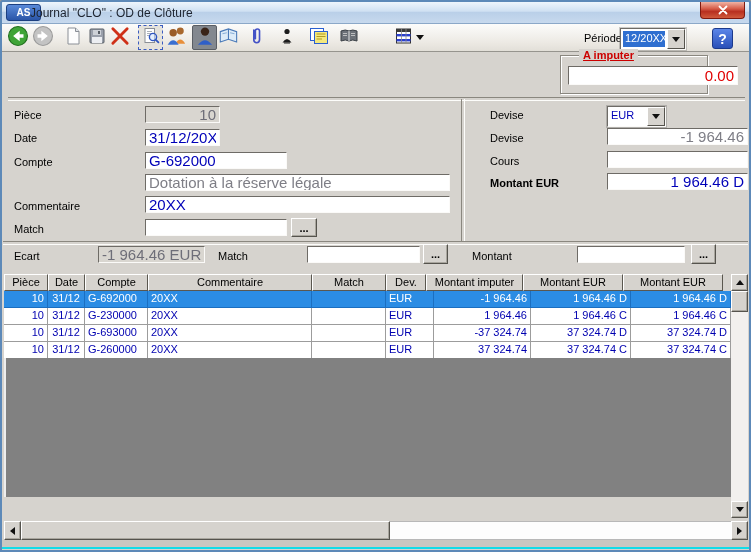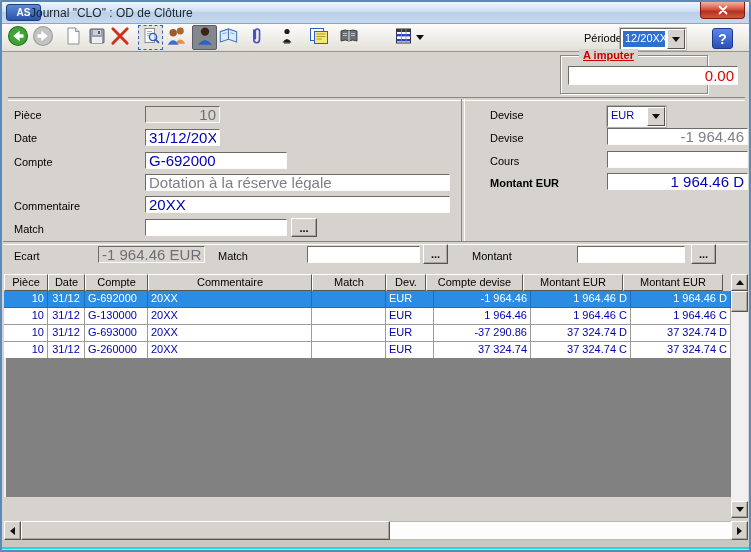--- a/index.html
+++ b/index.html
@@ -273,54 +273,54 @@
   <button class="dots" style="left:689px;top:242px;width:25px;height:20px">...</button>
 
   <div class="abs tablewrap">
         <div class="trow">
           <div class="hcell" style="width: 44px;">Pièce</div>
           <div class="hcell" style="width: 37px;">Date</div>
           <div class="hcell" style="width: 63px;">Compte</div>
           <div class="hcell" style="width: 164px;">Commentaire</div>
           <div class="hcell" style="width: 74px;">Match</div>
           <div class="hcell" style="width: 40px;">Dev.</div>
-          <div class="hcell" style="width: 97px;">Compte devise</div>
+          <div class="hcell" style="width: 97px;">Montant imputer</div>
           <div class="hcell" style="width: 100px;">Montant EUR</div>
           <div class="hcell" style="width: 100px;">Montant EUR</div>
         </div>
         <div class="trow drow sel">
           <div class="dcell a-r" style="width: 44px;">10</div>
           <div class="dcell a-c" style="width: 37px;">31/12</div>
           <div class="dcell a-l" style="width: 63px;">G-692000</div>
           <div class="dcell a-l" style="width: 164px;">20XX</div>
           <div class="dcell a-l" style="width: 74px;"></div>
           <div class="dcell a-l" style="width: 48px;">EUR</div>
           <div class="dcell a-r" style="width: 97px;">-1 964.46</div>
           <div class="dcell a-r" style="width: 100px;">1 964.46 D</div>
           <div class="dcell a-r" style="width: 100px;">1 964.46 D</div>
         </div>
         <div class="trow drow">
           <div class="dcell a-r" style="width: 44px;">10</div>
           <div class="dcell a-c" style="width: 37px;">31/12</div>
-          <div class="dcell a-l" style="width: 63px;">G-130000</div>
+          <div class="dcell a-l" style="width: 63px;">G-230000</div>
           <div class="dcell a-l" style="width: 164px;">20XX</div>
           <div class="dcell a-l" style="width: 74px;"></div>
           <div class="dcell a-l" style="width: 48px;">EUR</div>
           <div class="dcell a-r" style="width: 97px;">1 964.46</div>
           <div class="dcell a-r" style="width: 100px;">1 964.46 C</div>
           <div class="dcell a-r" style="width: 100px;">1 964.46 C</div>
         </div>
         <div class="trow drow">
           <div class="dcell a-r" style="width: 44px;">10</div>
           <div class="dcell a-c" style="width: 37px;">31/12</div>
           <div class="dcell a-l" style="width: 63px;">G-693000</div>
           <div class="dcell a-l" style="width: 164px;">20XX</div>
           <div class="dcell a-l" style="width: 74px;"></div>
           <div class="dcell a-l" style="width: 48px;">EUR</div>
-          <div class="dcell a-r" style="width: 97px;">-37 290.86</div>
+          <div class="dcell a-r" style="width: 97px;">-37 324.74</div>
           <div class="dcell a-r" style="width: 100px;">37 324.74 D</div>
           <div class="dcell a-r" style="width: 100px;">37 324.74 D</div>
         </div>
         <div class="trow drow">
           <div class="dcell a-r" style="width: 44px;">10</div>
           <div class="dcell a-c" style="width: 37px;">31/12</div>
           <div class="dcell a-l" style="width: 63px;">G-260000</div>
           <div class="dcell a-l" style="width: 164px;">20XX</div>
           <div class="dcell a-l" style="width: 74px;"></div>
           <div class="dcell a-l" style="width: 48px;">EUR</div>

